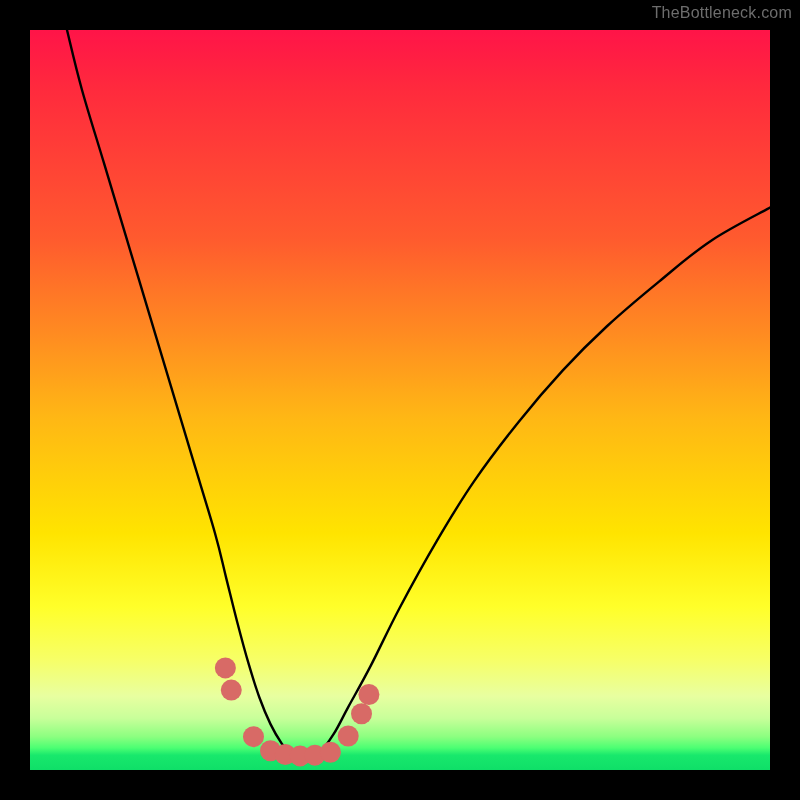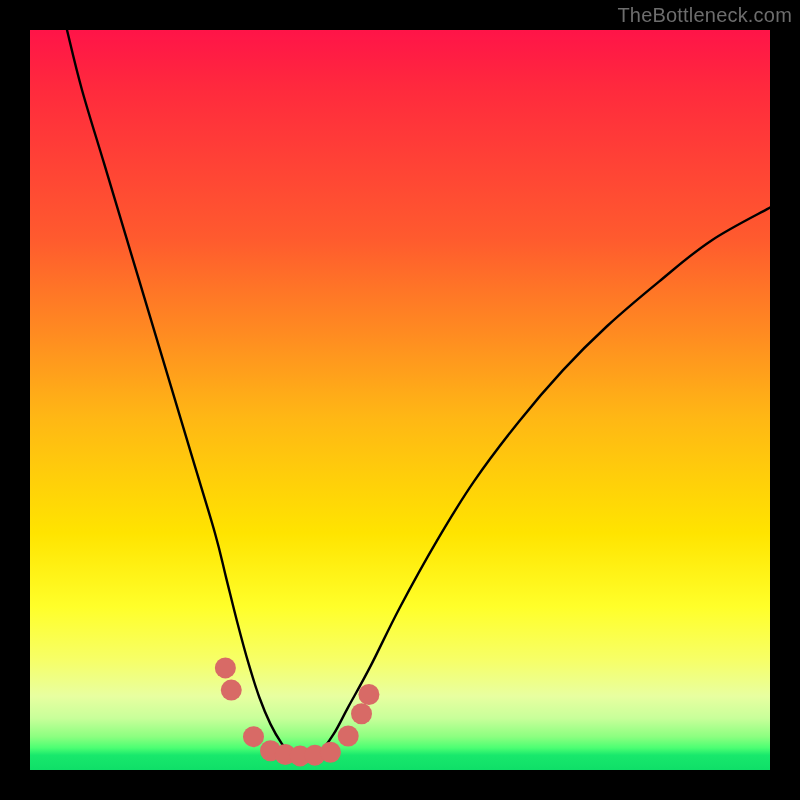--- a/index.html
+++ b/index.html
@@ -47,21 +47,21 @@
     left: 0;
     top: 0;
     width: 740px;
     height: 740px;
   }
   .watermark {
     position: absolute;
     top: 4px;
     right: 8px;
     color: #6d6d6d;
-    font-size: 20px;
+    font-size: 16px;
     font-weight: 500;
     letter-spacing: 0.2px;
     user-select: none;
   }
 </style>
 </head>
 <body>
 
 <div class="stage">
 

